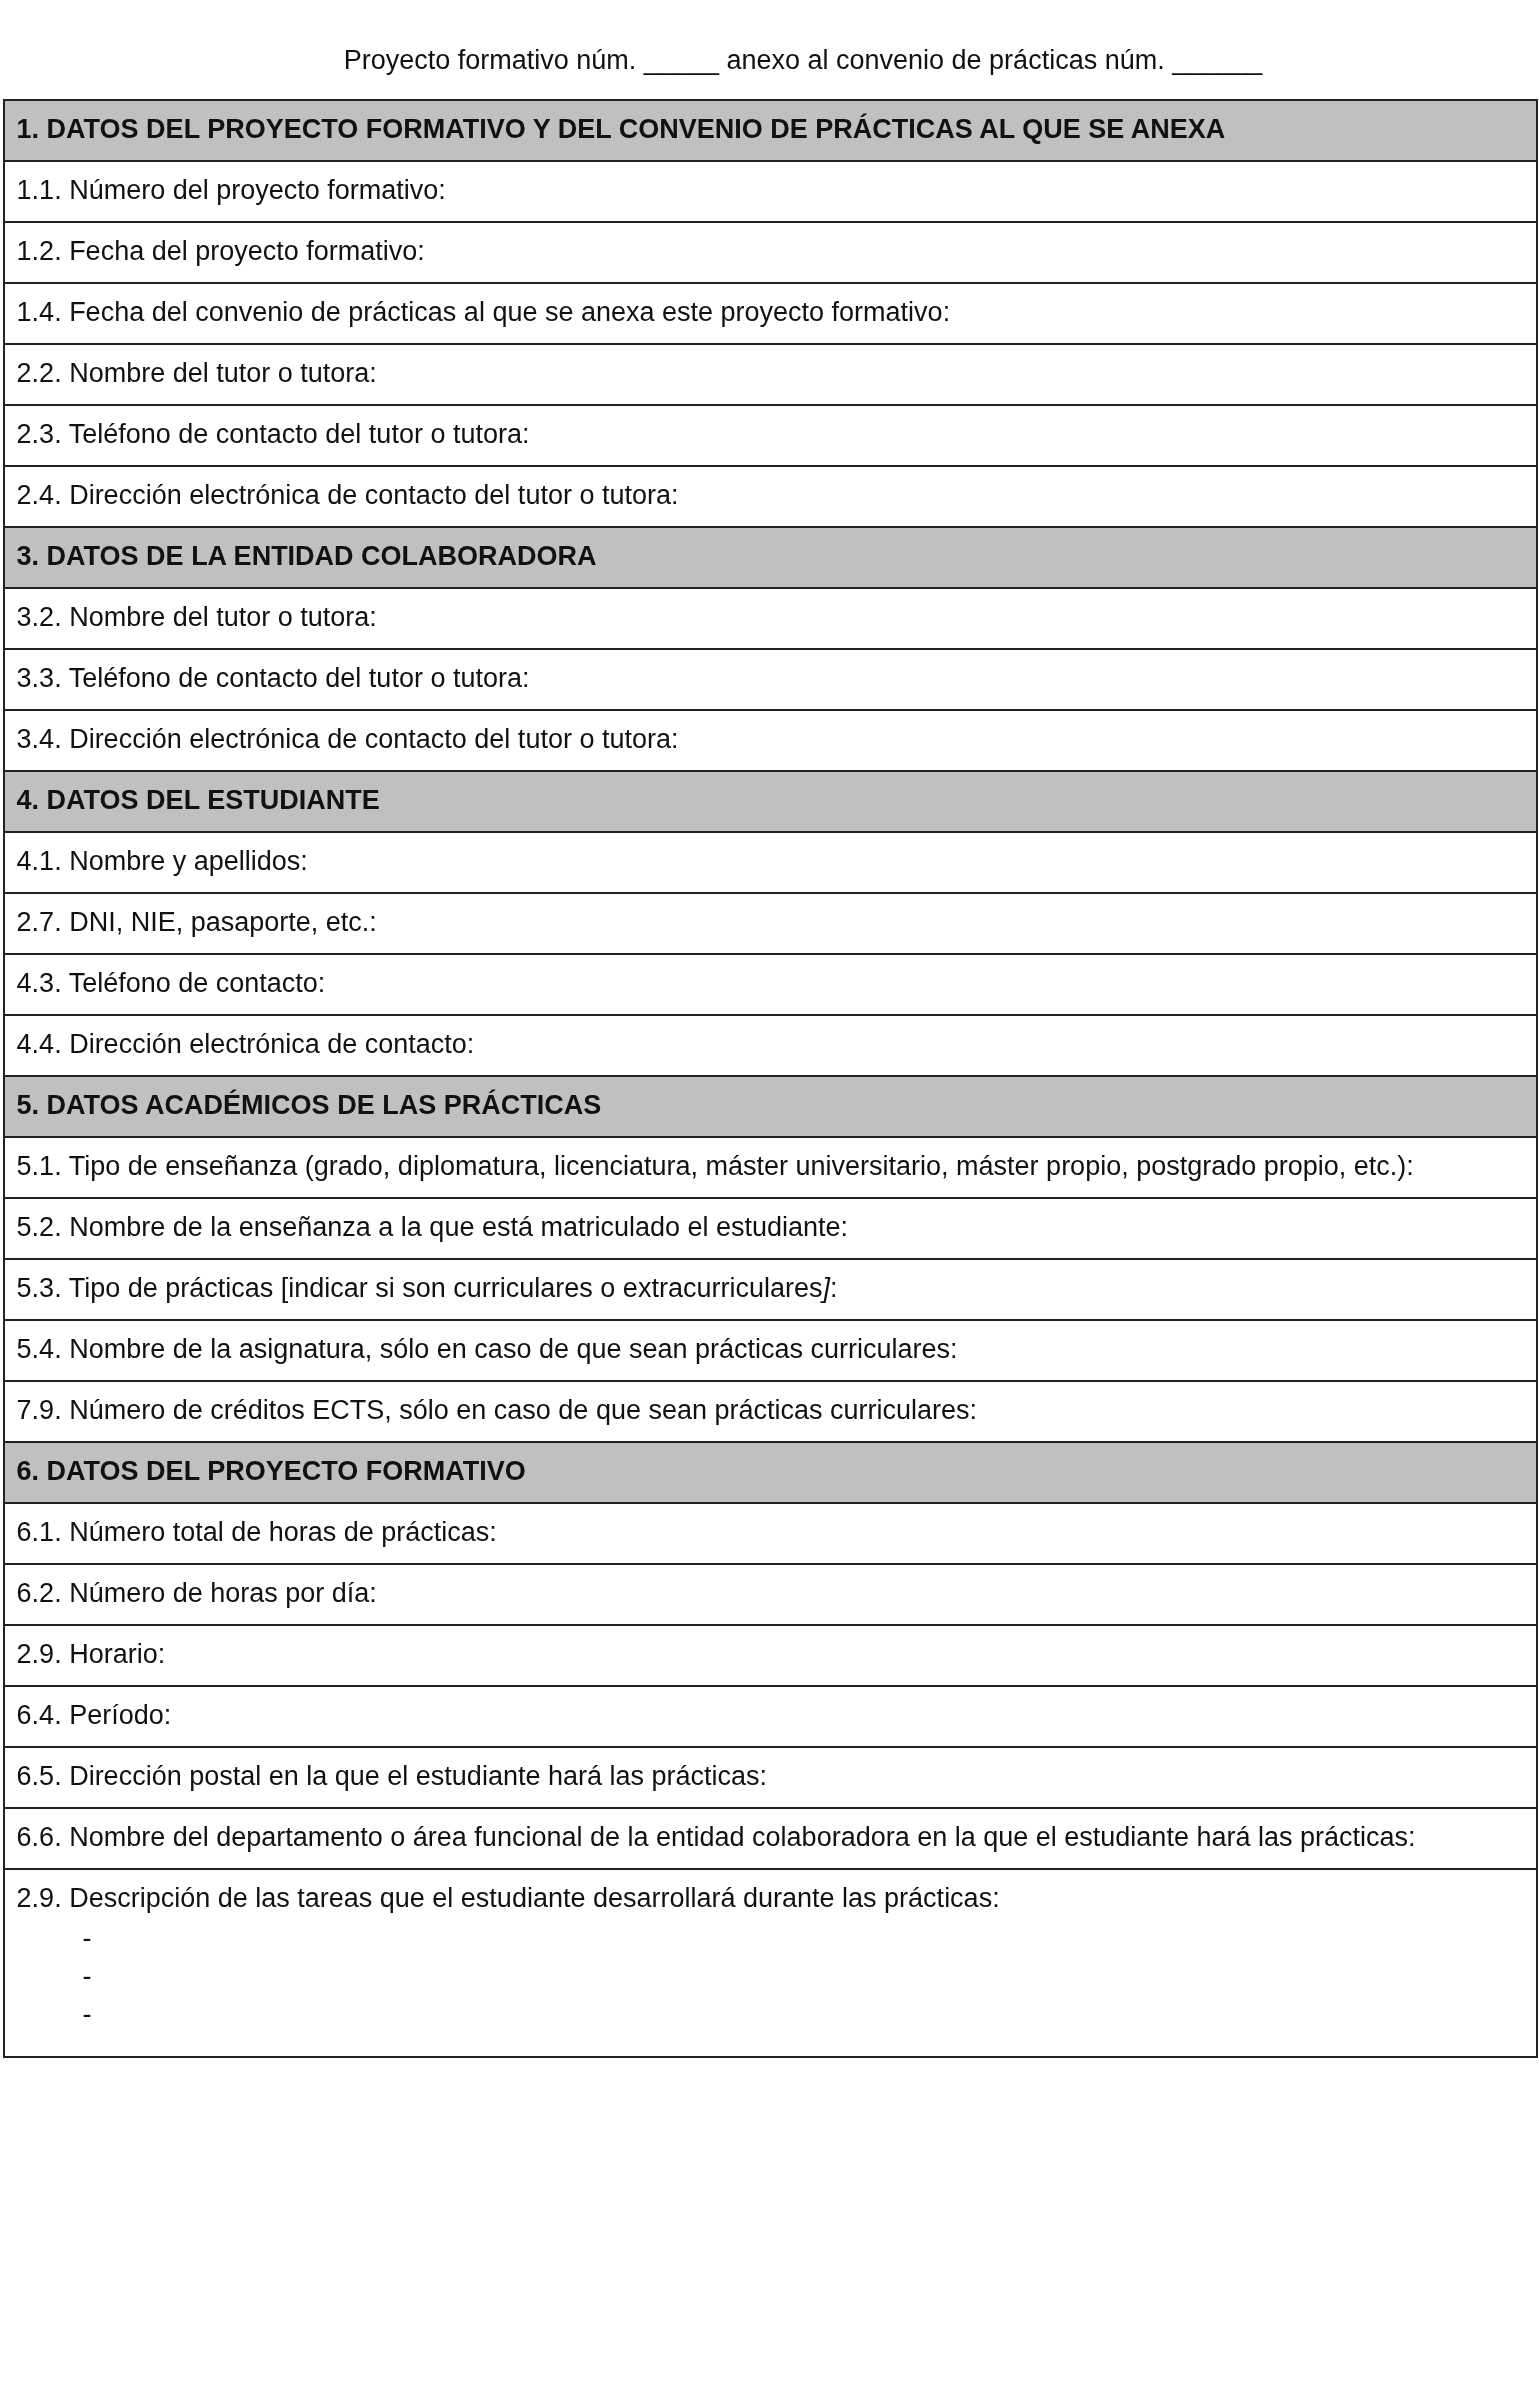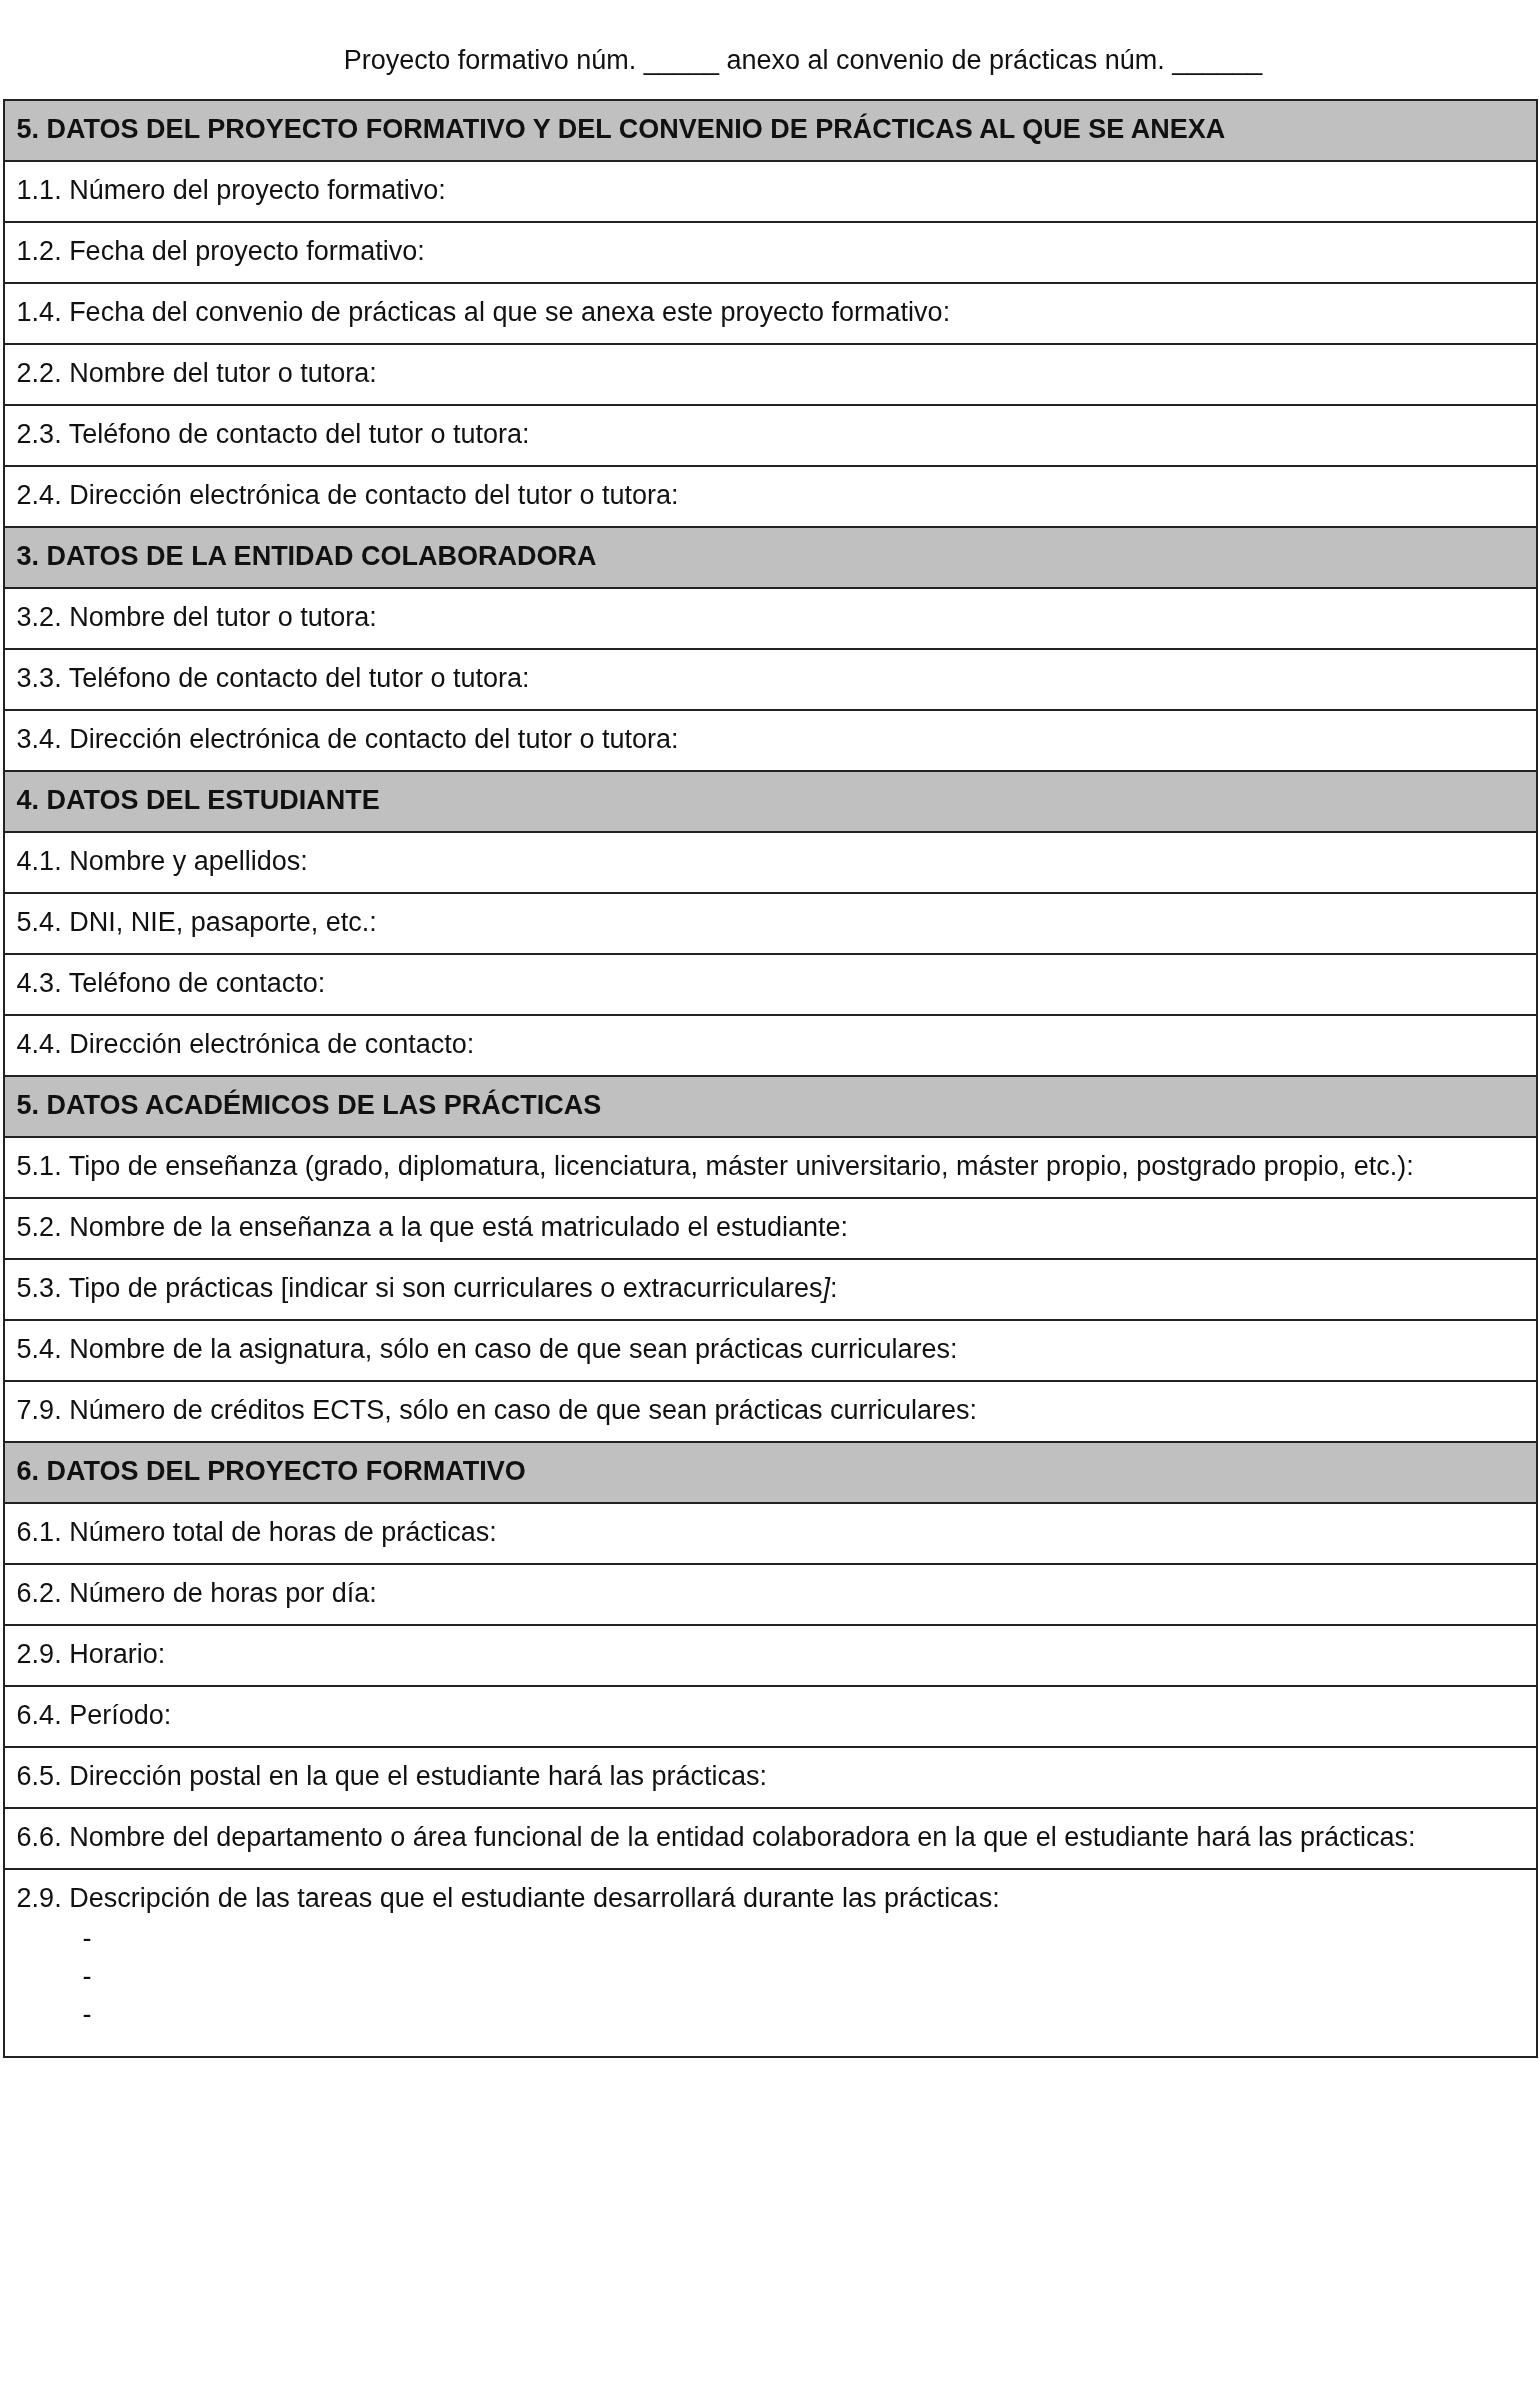--- a/index.html
+++ b/index.html
@@ -17,21 +17,21 @@
 </head>
 <body>
 
 <div class="title">Proyecto formativo núm. _____ anexo al convenio de prácticas núm. ______</div>
 
 <table class="form">
   <tbody>
 
     <tr class="section">
       <td>
-          <span class="txt">5. DATOS DEL PROYECTO FORMATIVO Y DEL CONVENIO DE PRÁCTICAS AL QUE SE ANEXA</span>
+          <span class="txt">1. DATOS DEL PROYECTO FORMATIVO Y DEL CONVENIO DE PRÁCTICAS AL QUE SE ANEXA</span>
         </td>
     </tr>
     <tr>
         <td>
           <span class="txt">1.1. Número del proyecto formativo:</span>
         </td>
       </tr>
     <tr>
         <td>
           <span class="txt">1.2. Fecha del proyecto formativo:</span>
@@ -85,21 +85,21 @@
           <span class="txt">4. DATOS DEL ESTUDIANTE</span>
         </td>
     </tr>
     <tr>
         <td>
           <span class="txt">4.1. Nombre y apellidos:</span>
         </td>
       </tr>
     <tr>
         <td>
-          <span class="txt">5.4. DNI, NIE, pasaporte, etc.:</span>
+          <span class="txt">2.7. DNI, NIE, pasaporte, etc.:</span>
         </td>
       </tr>
     <tr>
         <td>
           <span class="txt">4.3. Teléfono de contacto:</span>
         </td>
       </tr>
     <tr>
         <td>
           <span class="txt">4.4. Dirección electrónica de contacto:</span>

